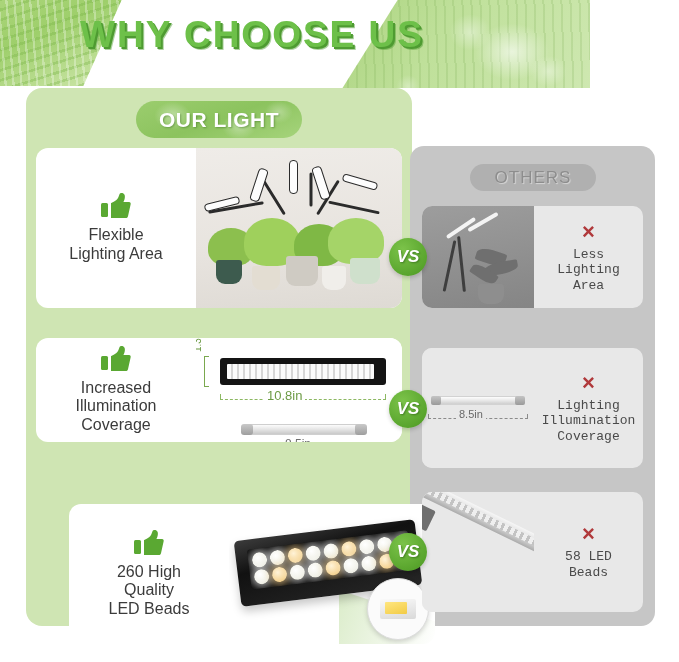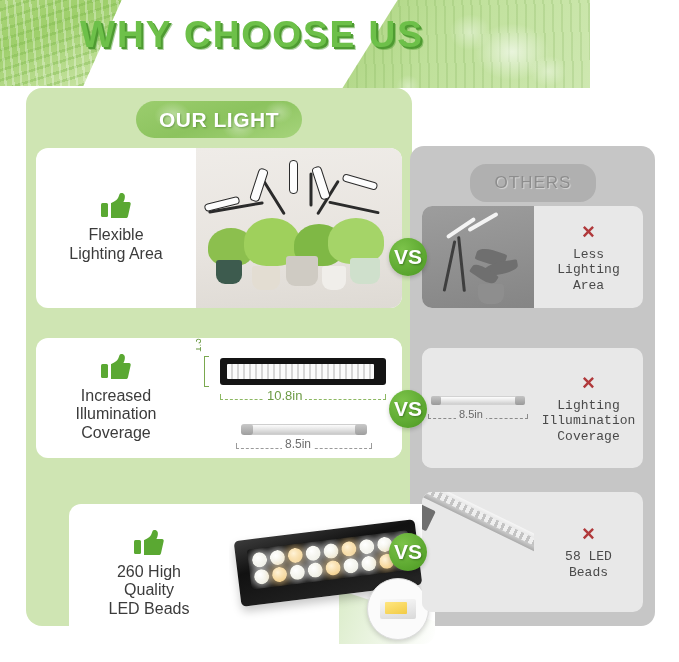--- a/index.html
+++ b/index.html
@@ -64,35 +64,35 @@
       radial-gradient(ellipse 26px 20px at 22% 40%, rgba(255,255,255,.40) 0%, rgba(255,255,255,0) 70%),
       radial-gradient(ellipse 24px 18px at 62% 70%, rgba(255,255,255,.34) 0%, rgba(255,255,255,0) 70%),
       radial-gradient(ellipse 20px 16px at 86% 30%, rgba(255,255,255,.30) 0%, rgba(255,255,255,0) 70%),
       linear-gradient(160deg,#9bcd6e 0%,#8cc35e 50%,#a6d47c 100%);
     display: flex; align-items: center; justify-content: center;
     color: #ffffff; font-size: 21px; font-weight: bold; letter-spacing: .5px;
     text-shadow: 1px 1px 2px rgba(70,120,40,.55);
   }
   .badge-others {
     position: absolute; left: 470px; top: 164px;
-    width: 126px; height: 38px; border-radius: 16px;
+    width: 126px; height: 27px; border-radius: 16px;
     background: #b0b0b0;
     display: flex; align-items: center; justify-content: center;
     color: #8d8d8d; font-size: 17px; letter-spacing: 1px;
     text-shadow: 1px 1px 1px rgba(255,255,255,.5);
   }
 
   
   .card-l {
     position: absolute; left: 36px; width: 366px;
     background: #ffffff; border-radius: 12px; overflow: hidden;
     display: flex;
   }
   #cardL1 { top: 148px; height: 160px; }
-  #cardL2 { top: 338px; height: 120px; }
+  #cardL2 { top: 338px; height: 104px; }
   #cardL3 { top: 504px; height: 140px; margin-left: 33px; }
 
   .card-l .txt {
     width: 160px; flex: none;
     display: flex; flex-direction: column;
     align-items: center; justify-content: center;
     padding: 6px 4px;
   }
   .thumb { width: 30px; height: 26px; margin-bottom: 7px; }
   .card-l .label {
@@ -262,21 +262,21 @@
   .strip-cap {
     position: absolute; left: -10px; top: 14px; width: 20px; height: 22px;
     transform: rotate(26deg); background: #6f6f6f; border-radius: 2px;
   }
 
   
   .vs {
     position: absolute; width: 38px; height: 38px; border-radius: 50%;
     background: radial-gradient(circle at 36% 30%, #7cc34a 0%, #59a52d 70%, #4b9224 100%);
     display: flex; align-items: center; justify-content: center;
-    color: #ffffff; font-size: 21px; font-weight: bold; 
+    color: #ffffff; font-size: 17px; font-weight: bold; font-style: italic;
     text-shadow: 1px 1px 2px rgba(40,90,20,.6);
     box-shadow: 0 2px 4px rgba(0,0,0,.18);
   }
   #vs1 { left: 389px; top: 238px; }
   #vs2 { left: 389px; top: 390px; }
   #vs3 { left: 389px; top: 533px; }
 </style>
 </head>
 <body>
 

